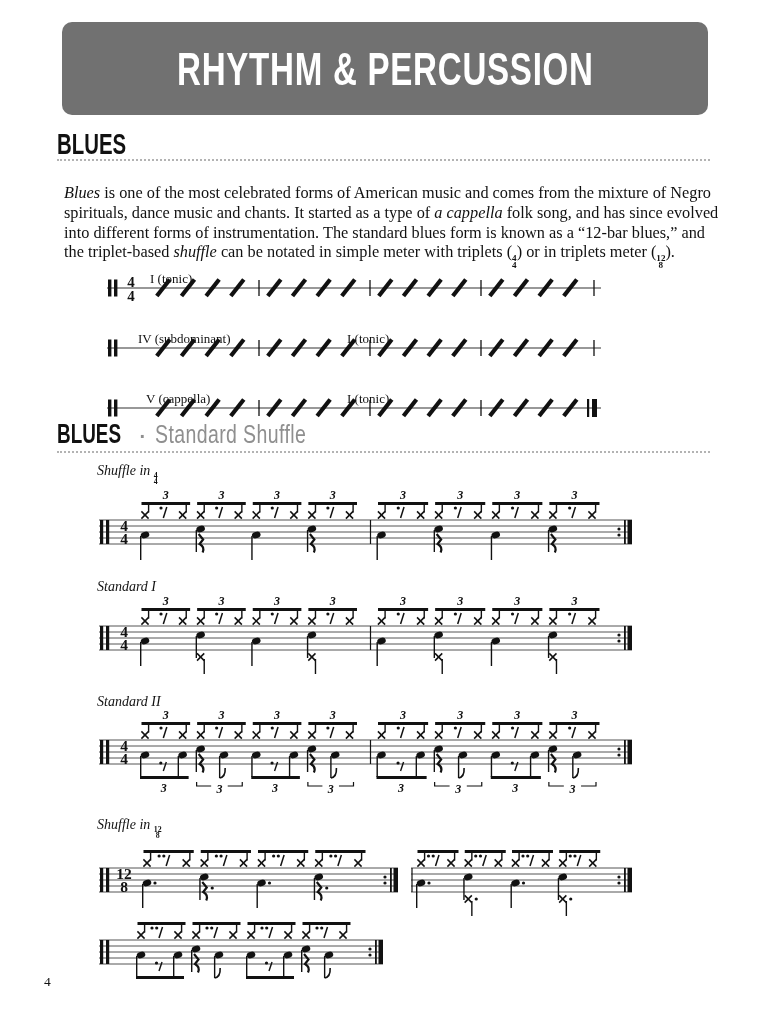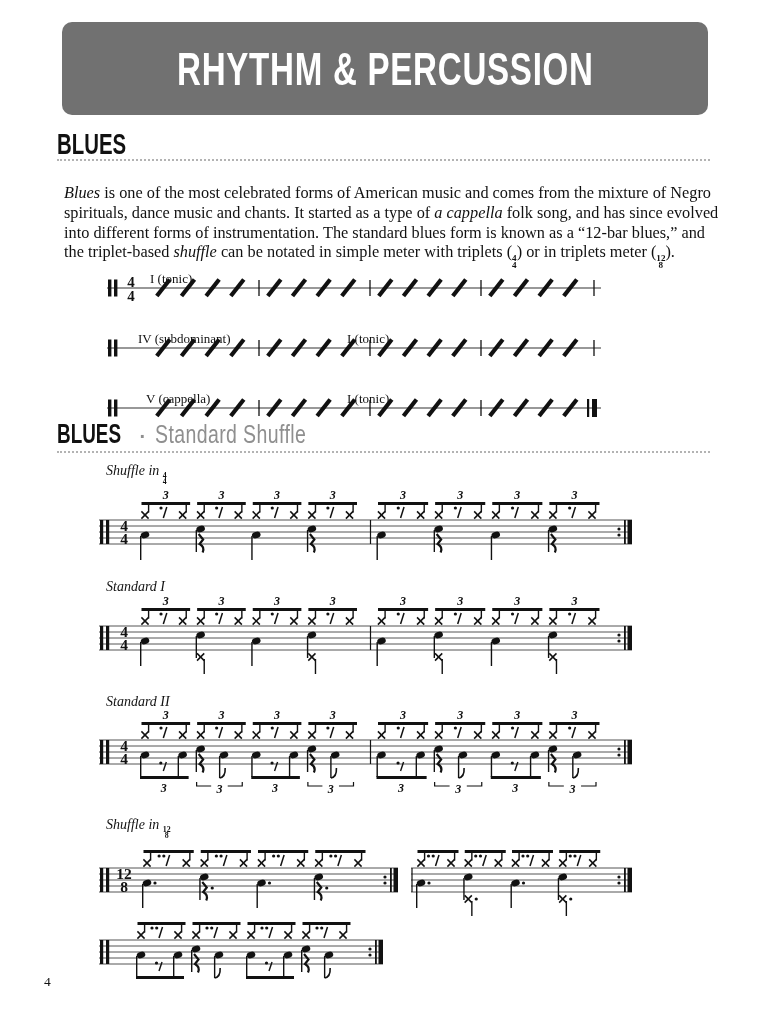--- a/index.html
+++ b/index.html
@@ -27,21 +27,21 @@
          line-height:19.8px;text-align:left;}
   .frac{display:inline-flex;flex-direction:column;line-height:.78;font-size:.56em;
         font-weight:bold;text-align:center;vertical-align:-0.35em;font-style:normal;}
   
   .chord{position:absolute;font-size:13px;color:#111;white-space:nowrap;margin-top:22px;}
   .c1{left:150px;top:249px;} .c2a{left:138px;top:309px;} .c2b{left:347px;top:309px;}
   .c3a{left:146px;top:369px;} .c3b{left:347px;top:369px;}
   svg.slash{position:absolute;left:104px;}
   .sl1{top:258px;} .sl2{top:318px;} .sl3{top:378px;}
   
-  .stlabel{position:absolute;left:106px;font-style:italic;font-size:14px;color:#111;white-space:nowrap;}
+  .stlabel{position:absolute;left:97px;font-style:italic;font-size:14px;color:#111;white-space:nowrap;}
   .lb1{top:463px;} .lb2{top:579px;} .lb3{top:694px;} .lb4{top:817px;}
   svg.stave{position:absolute;left:97px;}
   .st1{top:490px;} .st2{top:596px;} .st3{top:710px;} .st4{top:838px;} .st5{top:910px;}
   .pagenum{position:absolute;left:44px;top:974px;font-size:13.5px;}
 </style>
 </head>
 <body>
 
 <div class="page">
 

